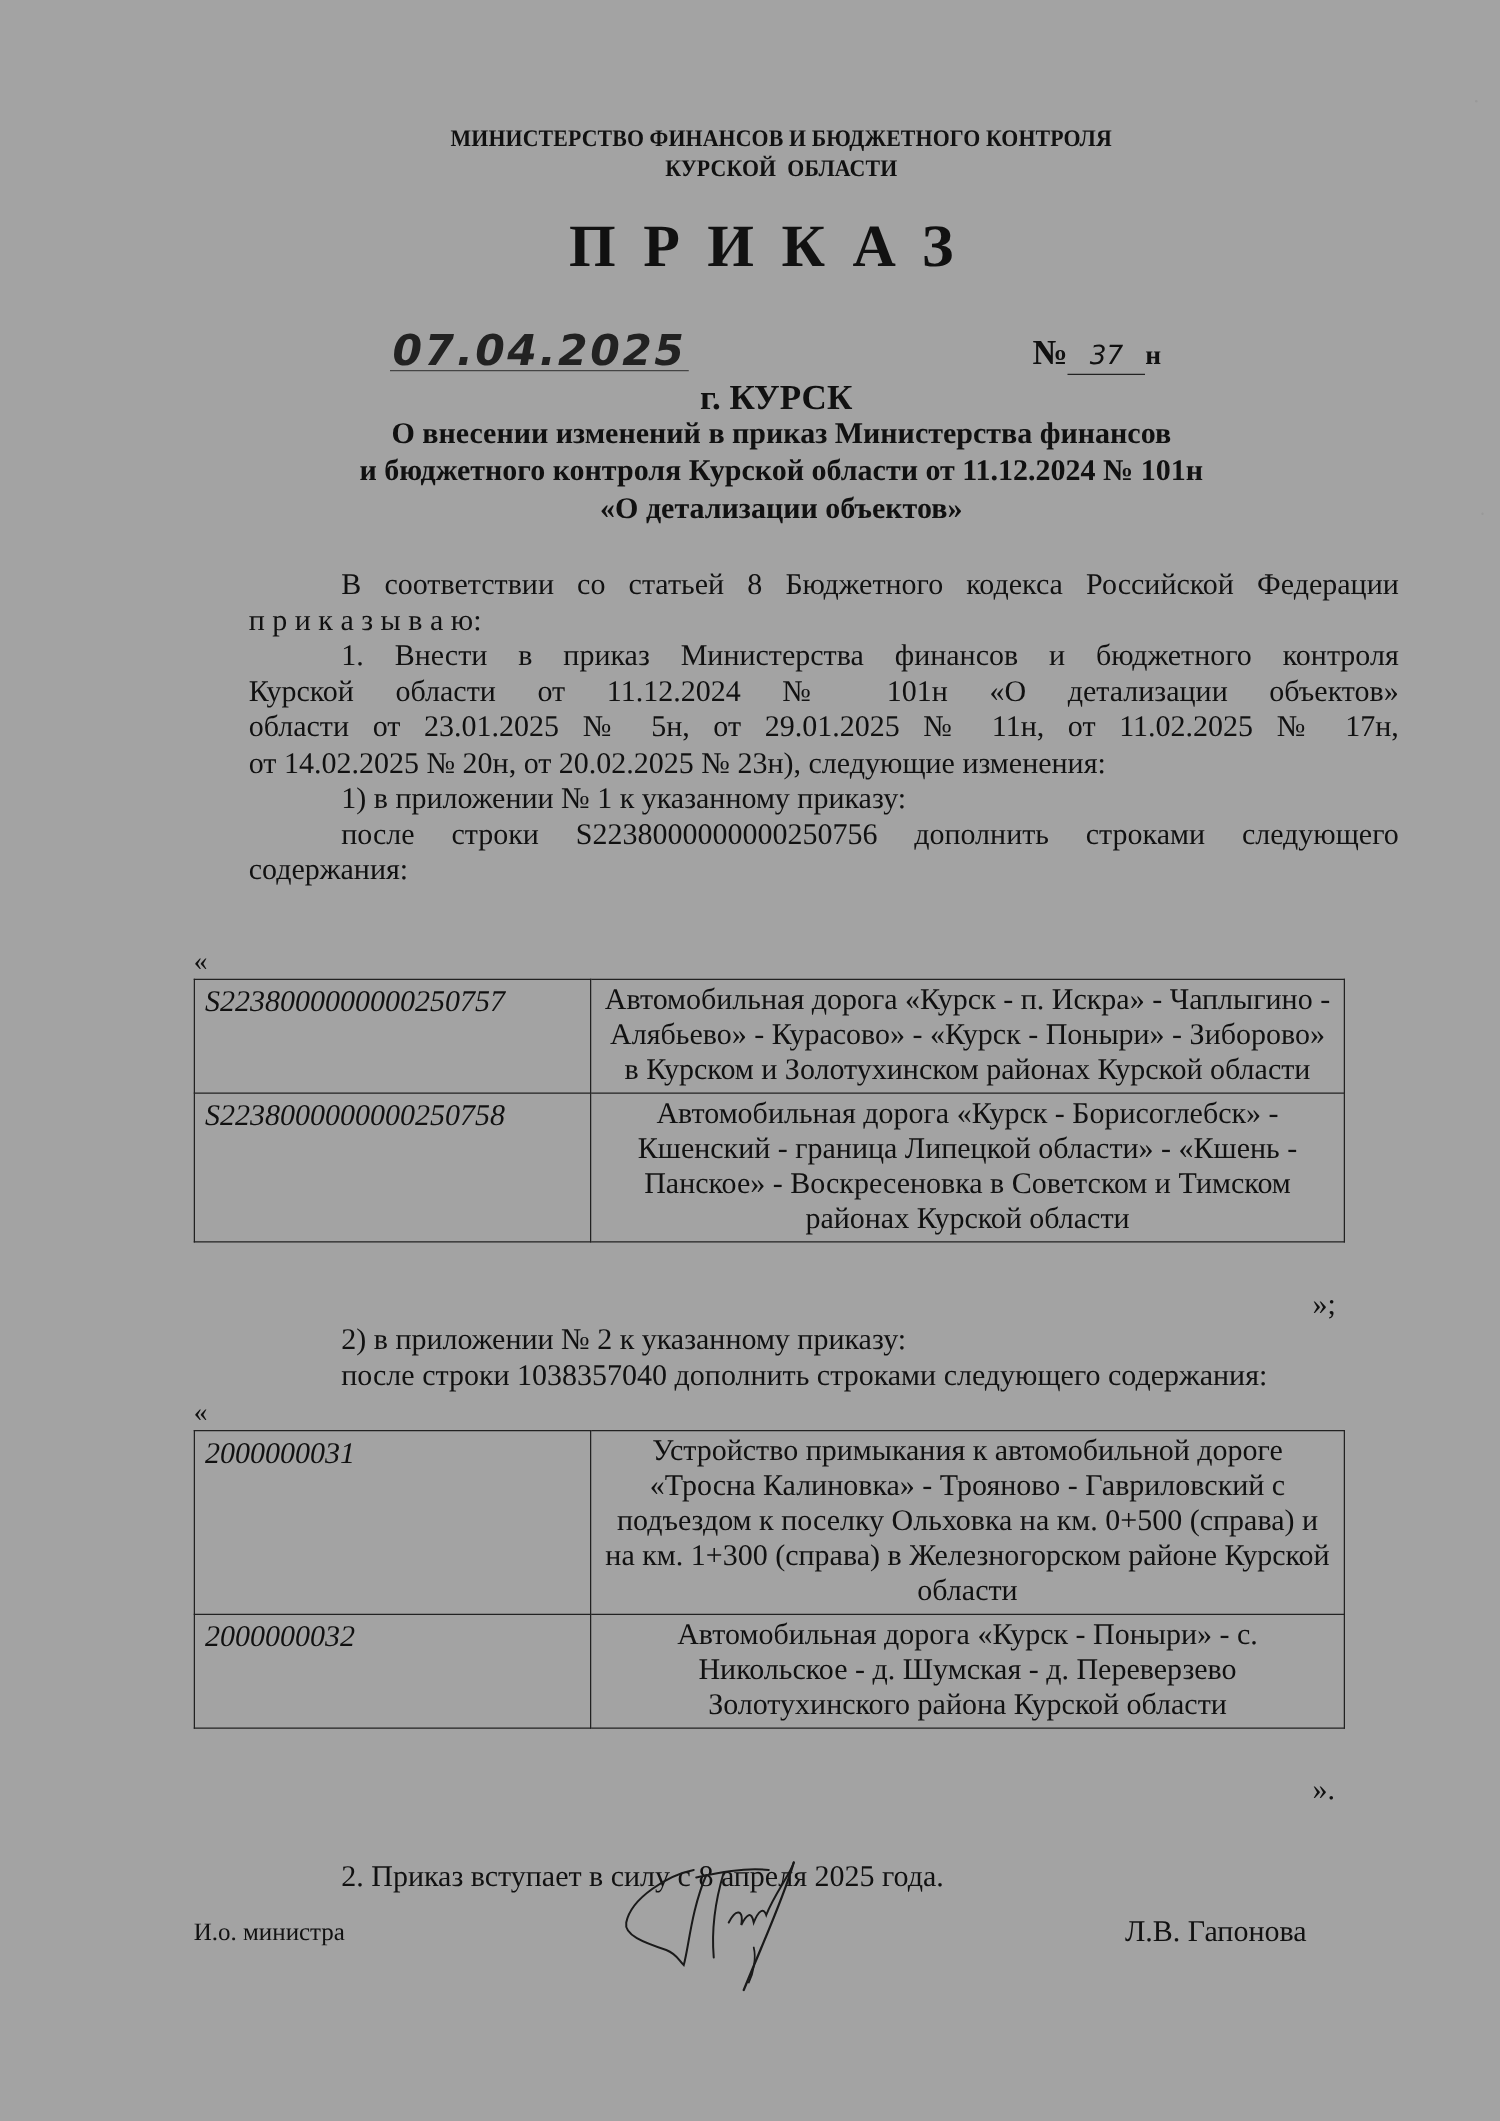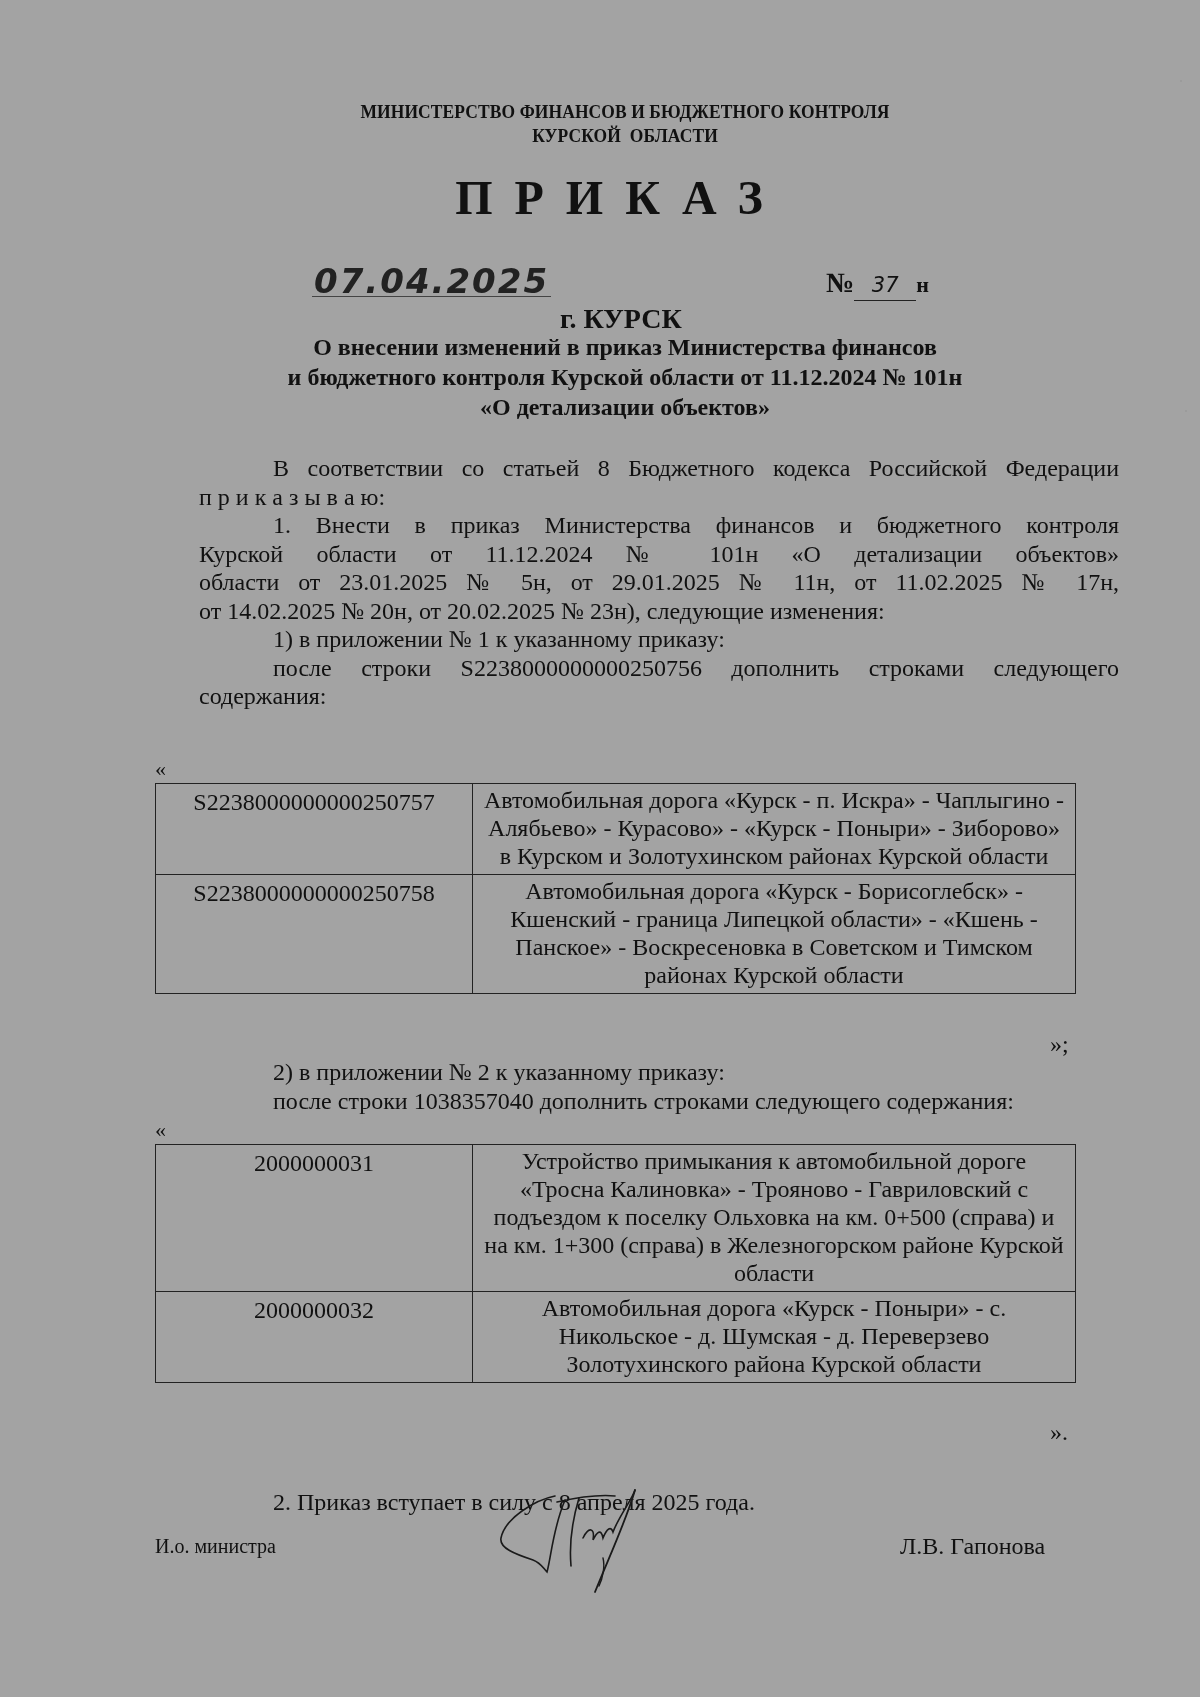--- a/index.html
+++ b/index.html
@@ -121,22 +121,22 @@
       font-size: 24px;
       line-height: 28px;
     }
     table.insert td {
       border: 1.5px solid #222;
       vertical-align: top;
       padding: 2px 8px 4px 8px;
     }
     table.insert td.code {
       width: 300px;
-      text-align: center;
       padding-top: 4px;
+      font-style: italic;
     }
     table.insert td.desc {
       text-align: center;
     }
 
     .sig-role {
       left: 155px; top: 1532px;
       font-size: 20px; line-height: 28px;
     }
     .sig-name {

